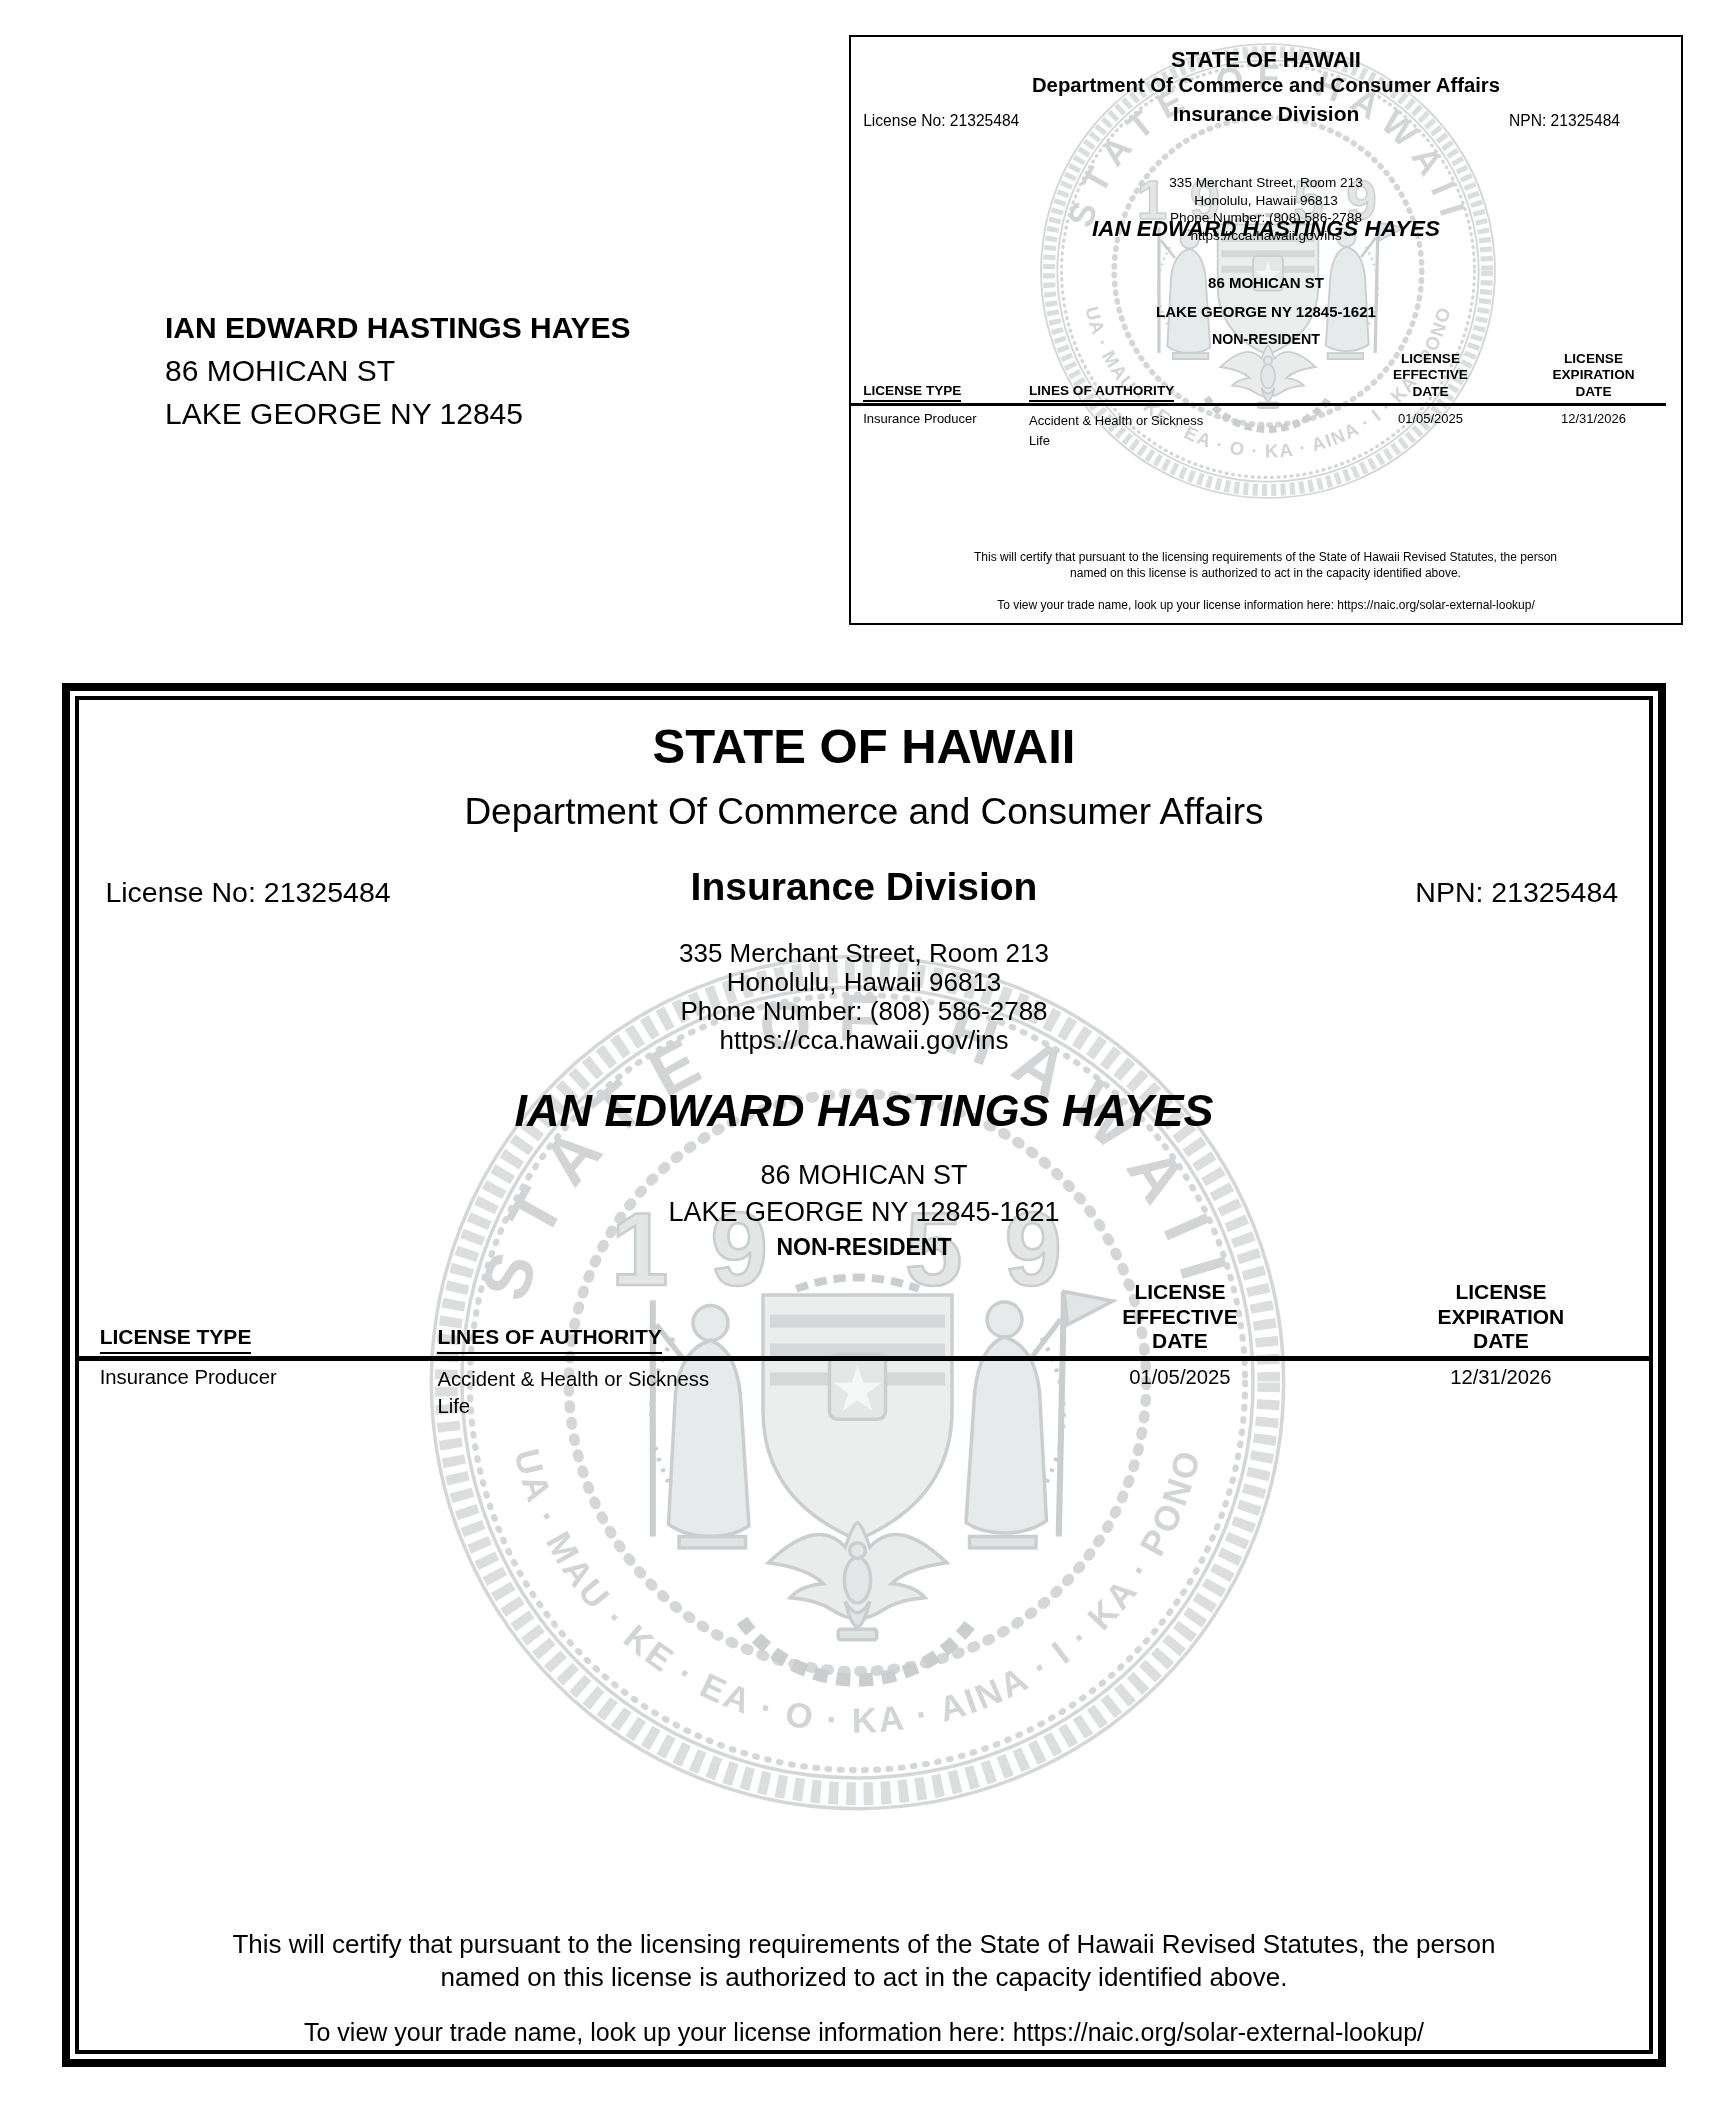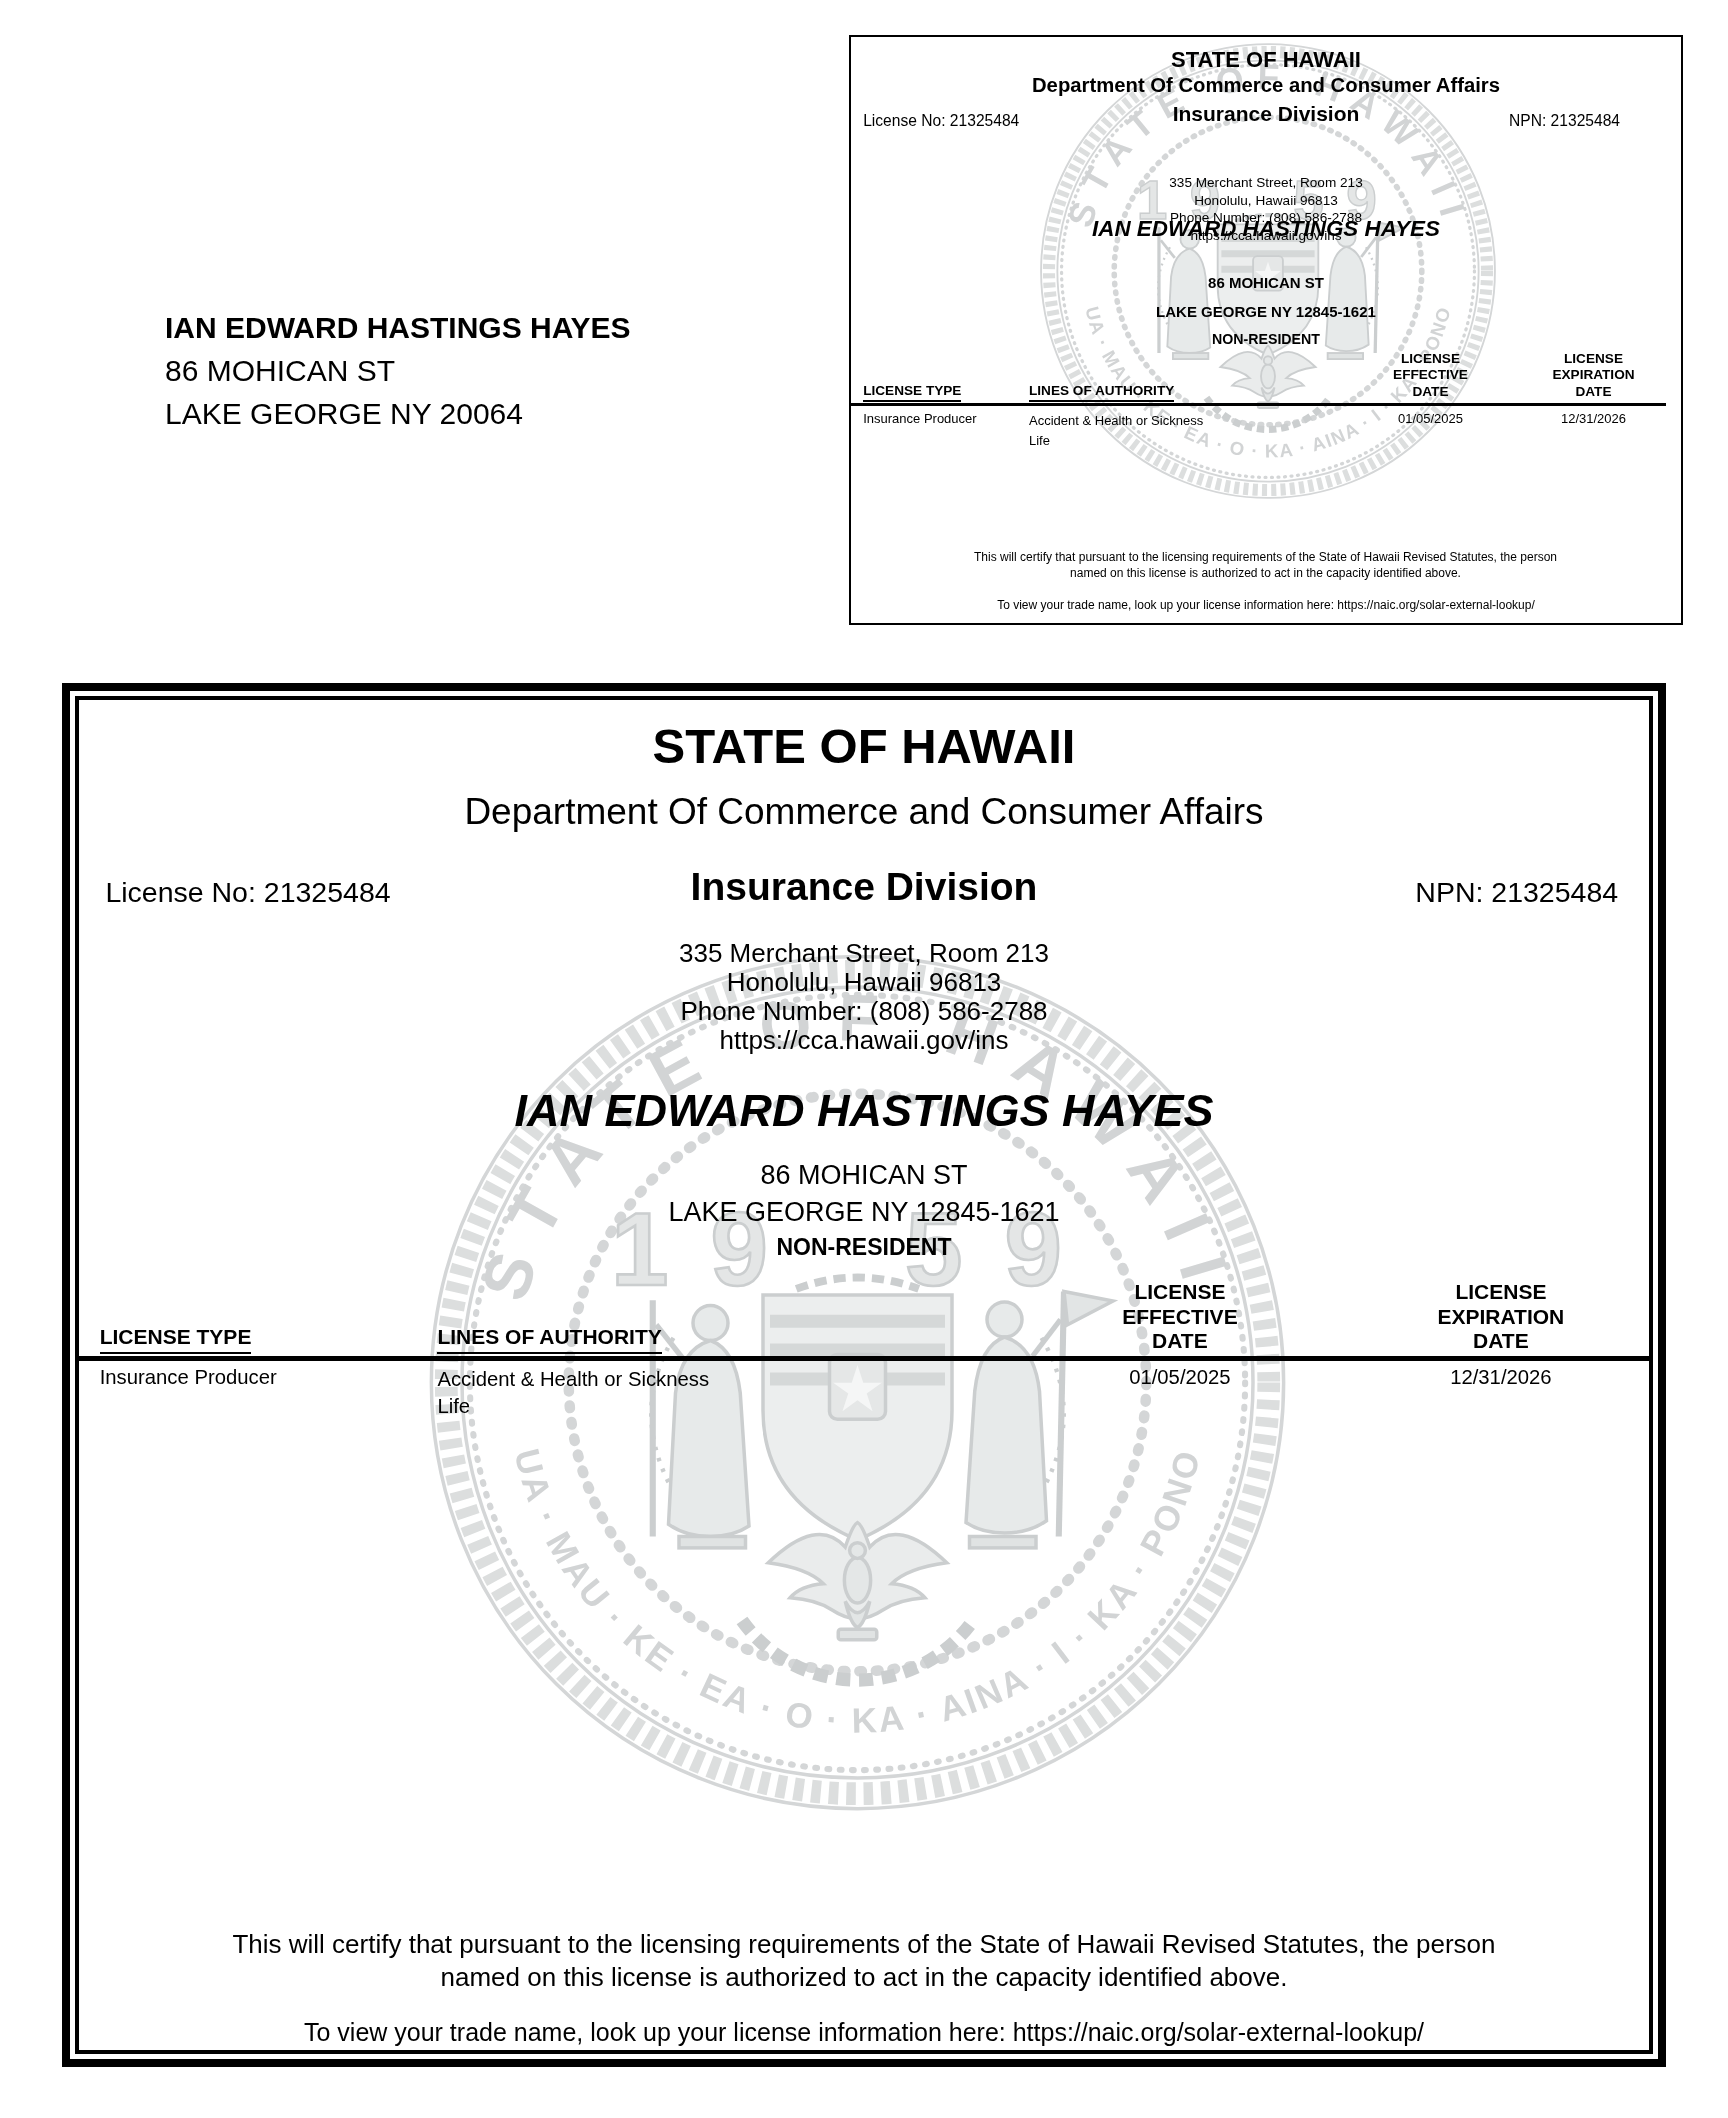--- a/index.html
+++ b/index.html
@@ -82,21 +82,21 @@
              letter-spacing:48px;text-anchor:middle;}
 </style>
 </head>
 <body>
 
 <div class="page">
 
   <div class="mailing">
     <div class="mail-name">IAN EDWARD HASTINGS HAYES</div>
     <div class="mail-line">86 MOHICAN ST</div>
-    <div class="mail-line">LAKE GEORGE NY 20064</div>
+    <div class="mail-line">LAKE GEORGE NY 12845</div>
   </div>
 
   <section class="card">
 
     <svg class="seal seal-small" viewBox="0 0 1000 1000" aria-hidden="true">
       <g fill="none" stroke="#d4d6d7">
         <circle cx="500" cy="500" r="487" stroke-width="4"></circle>
         <circle cx="500" cy="500" r="470" stroke-width="26" stroke-dasharray="11 9" stroke="#dcdede"></circle>
         <circle cx="500" cy="500" r="452" stroke-width="4"></circle>
         <circle cx="500" cy="500" r="443" stroke-width="7" stroke-dasharray="2 12" stroke-linecap="round"></circle>

